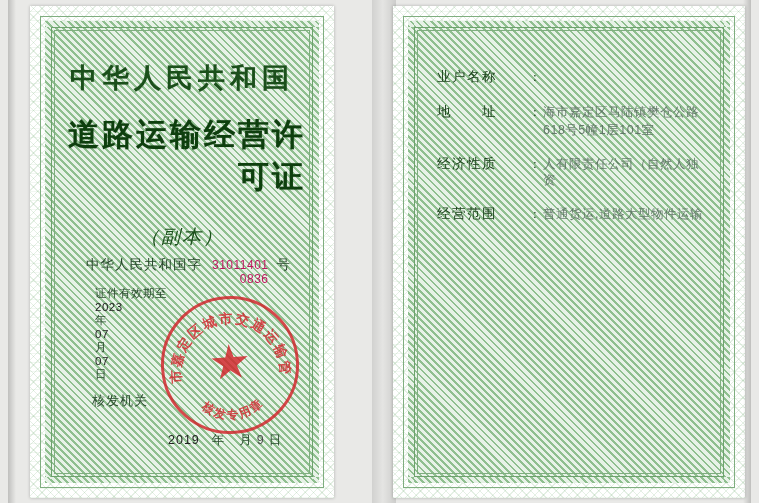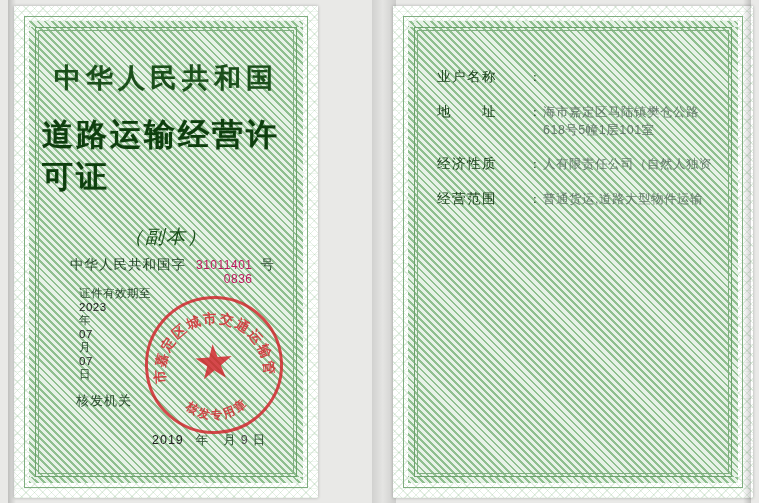--- a/index.html
+++ b/index.html
@@ -36,22 +36,22 @@
     height: 503px;
   }
 
   .leaf {
     position: absolute;
     top: 6px;
     height: 492px;
     background: #ffffff;
     box-shadow: 0 0 3px rgba(0,0,0,0.25);
   }
-  .leaf.left  { left: 6px;   width: 304px; }
-  .leaf.right { left: 385px; width: 352px; padding-left: 8px; }
+  .leaf.left  { left: 22px;   width: 304px; }
+  .leaf.right { left: 385px; width: 352px; }
 
   
   .guilloche {
     position: absolute;
     left: 0; top: 0; right: 0; bottom: 0;
     background-color: #ffffff;
     background-image:
       repeating-linear-gradient(45deg,  rgba(92,160,92,0.16) 0 1px, rgba(255,255,255,0) 1px 6px),
       repeating-linear-gradient(-45deg, rgba(92,160,92,0.16) 0 1px, rgba(255,255,255,0) 1px 6px),
       repeating-linear-gradient(0deg,   rgba(120,180,120,0.10) 0 1px, rgba(255,255,255,0) 1px 9px);
@@ -95,21 +95,21 @@
     text-align: center;
     font-size: 27px;
     letter-spacing: 5px;
     color: #1b4f1b;
     font-weight: bold;
     font-family: "Liberation Serif", serif;
     text-shadow: 0 0 1px rgba(20,70,20,0.35);
   }
   .title-main {
     margin-top: 18px;
-    text-align: left;
+    text-align: right;
     font-size: 31px;
     letter-spacing: 3px;
     color: #0e3f0e;
     font-weight: bold;
     text-shadow: 0 0 1px rgba(10,50,10,0.5);
   }
   .title-sub {
     margin-top: 26px;
     text-align: center;
     font-size: 19px;

